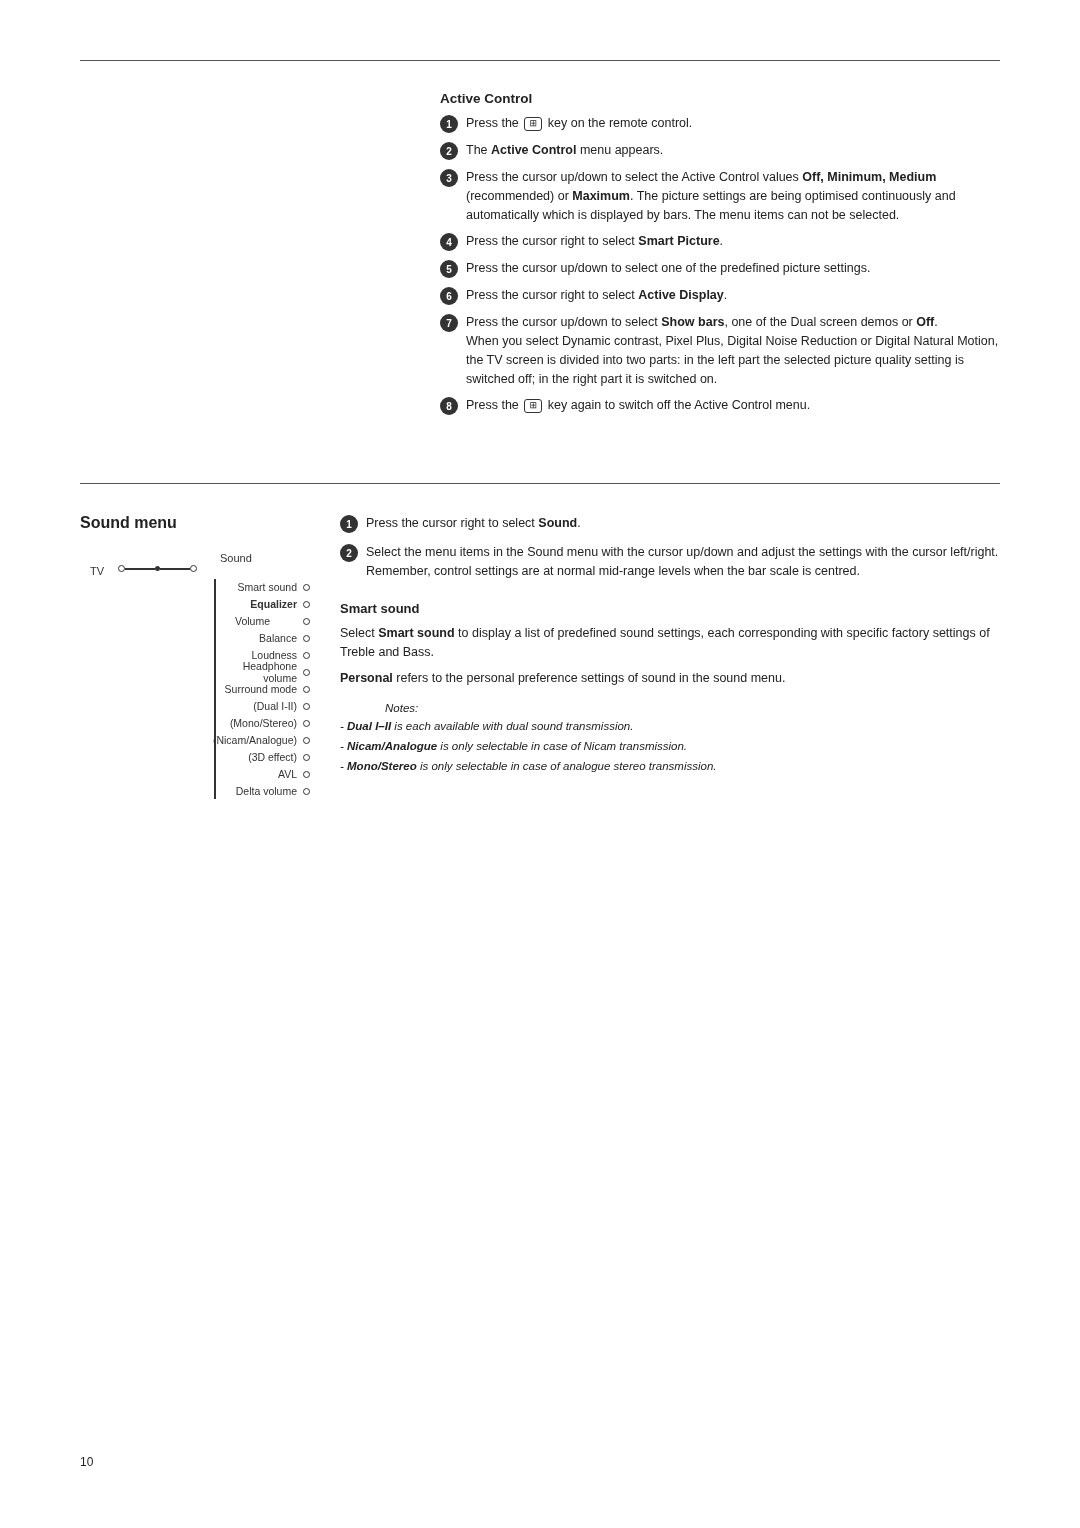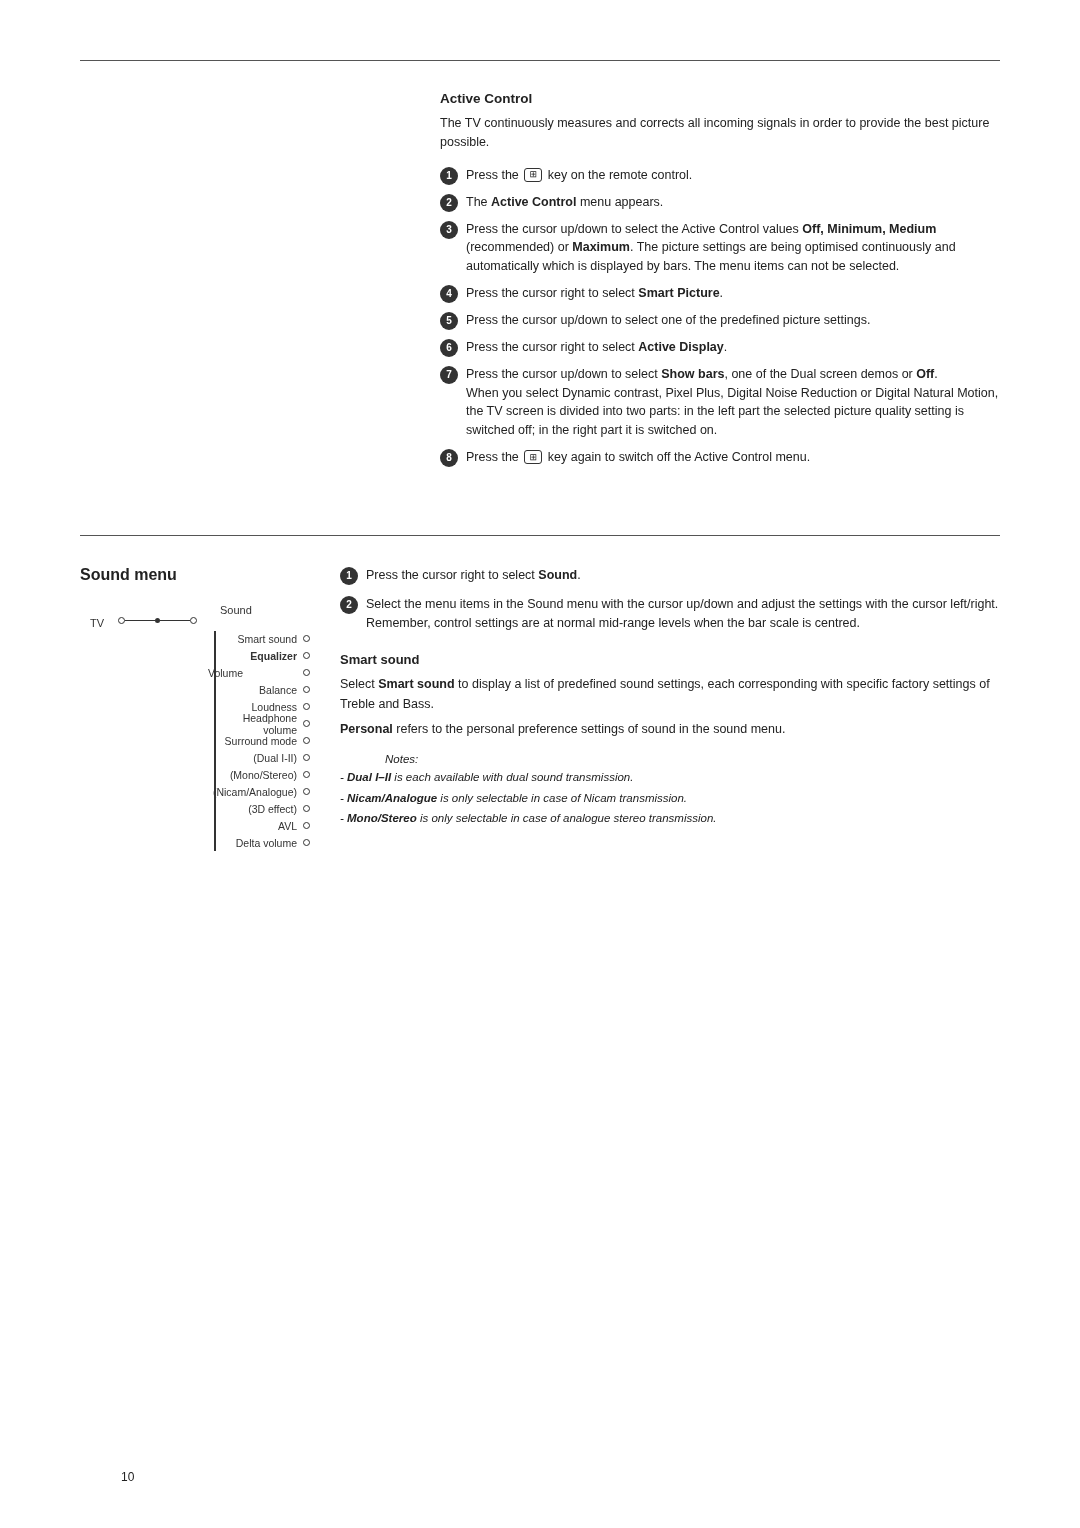--- a/index.html
+++ b/index.html
@@ -171,24 +171,23 @@
       font-style: italic;
       line-height: 1.5;
       margin-bottom: 3px;
       padding-left: 10px;
       text-indent: -10px;
     }
     .note-item b { font-weight: bold; font-style: italic; }
     
     .page-number {
       position: absolute;
-      bottom: 44px;
+      bottom: 59px;
       left: 80px;
       font-size: 12px;
-      margin-left: 41px;
     }
     
     .remote-icon {
       display: inline-flex;
       align-items: center;
       justify-content: center;
       width: 18px;
       height: 14px;
       border: 1.5px solid #333;
       border-radius: 3px;
@@ -200,21 +199,20 @@
 </head>
 <body>
 
 <div class="page">
 
   <hr class="top-divider">
 
   <div class="top-section">
     <div class="top-content">
       <div class="section-title-bold">Active Control</div>
-      <p class="section-intro">The TV continuously measures and corrects all incoming signals in order to provide the best picture possible.</p>
 
       <ul class="numbered-list">
         <li>
           <span class="num-circle">1</span>
           <span class="li-text">Press the <span class="remote-icon">⊞</span> key on the remote control.</span>
         </li>
         <li>
           <span class="num-circle">2</span>
           <span class="li-text">The <b>Active Control</b> menu appears.</span>
         </li>
@@ -278,21 +276,21 @@
 
           <div class="menu-item-row">
             <span style="font-size:10.5px; text-align:right; width:100px; padding-right:6px;">Smart sound</span>
             <div class="item-circle"></div>
           </div>
           <div class="menu-item-row">
             <span style="font-size:10.5px; text-align:right; width:100px; padding-right:6px;font-weight:bold;">Equalizer</span>
             <div class="item-circle"></div>
           </div>
           <div class="menu-item-row">
-            <span style="font-size:10.5px; text-align:left; width:100px; padding-right:6px;">Volume</span>
+            <span style="font-size:10.5px; text-align:center; width:100px; padding-right:6px;">Volume</span>
             <div class="item-circle"></div>
           </div>
           <div class="menu-item-row">
             <span style="font-size:10.5px; text-align:right; width:100px; padding-right:6px;">Balance</span>
             <div class="item-circle"></div>
           </div>
           <div class="menu-item-row">
             <span style="font-size:10.5px; text-align:right; width:100px; padding-right:6px;">Loudness</span>
             <div class="item-circle"></div>
           </div>

